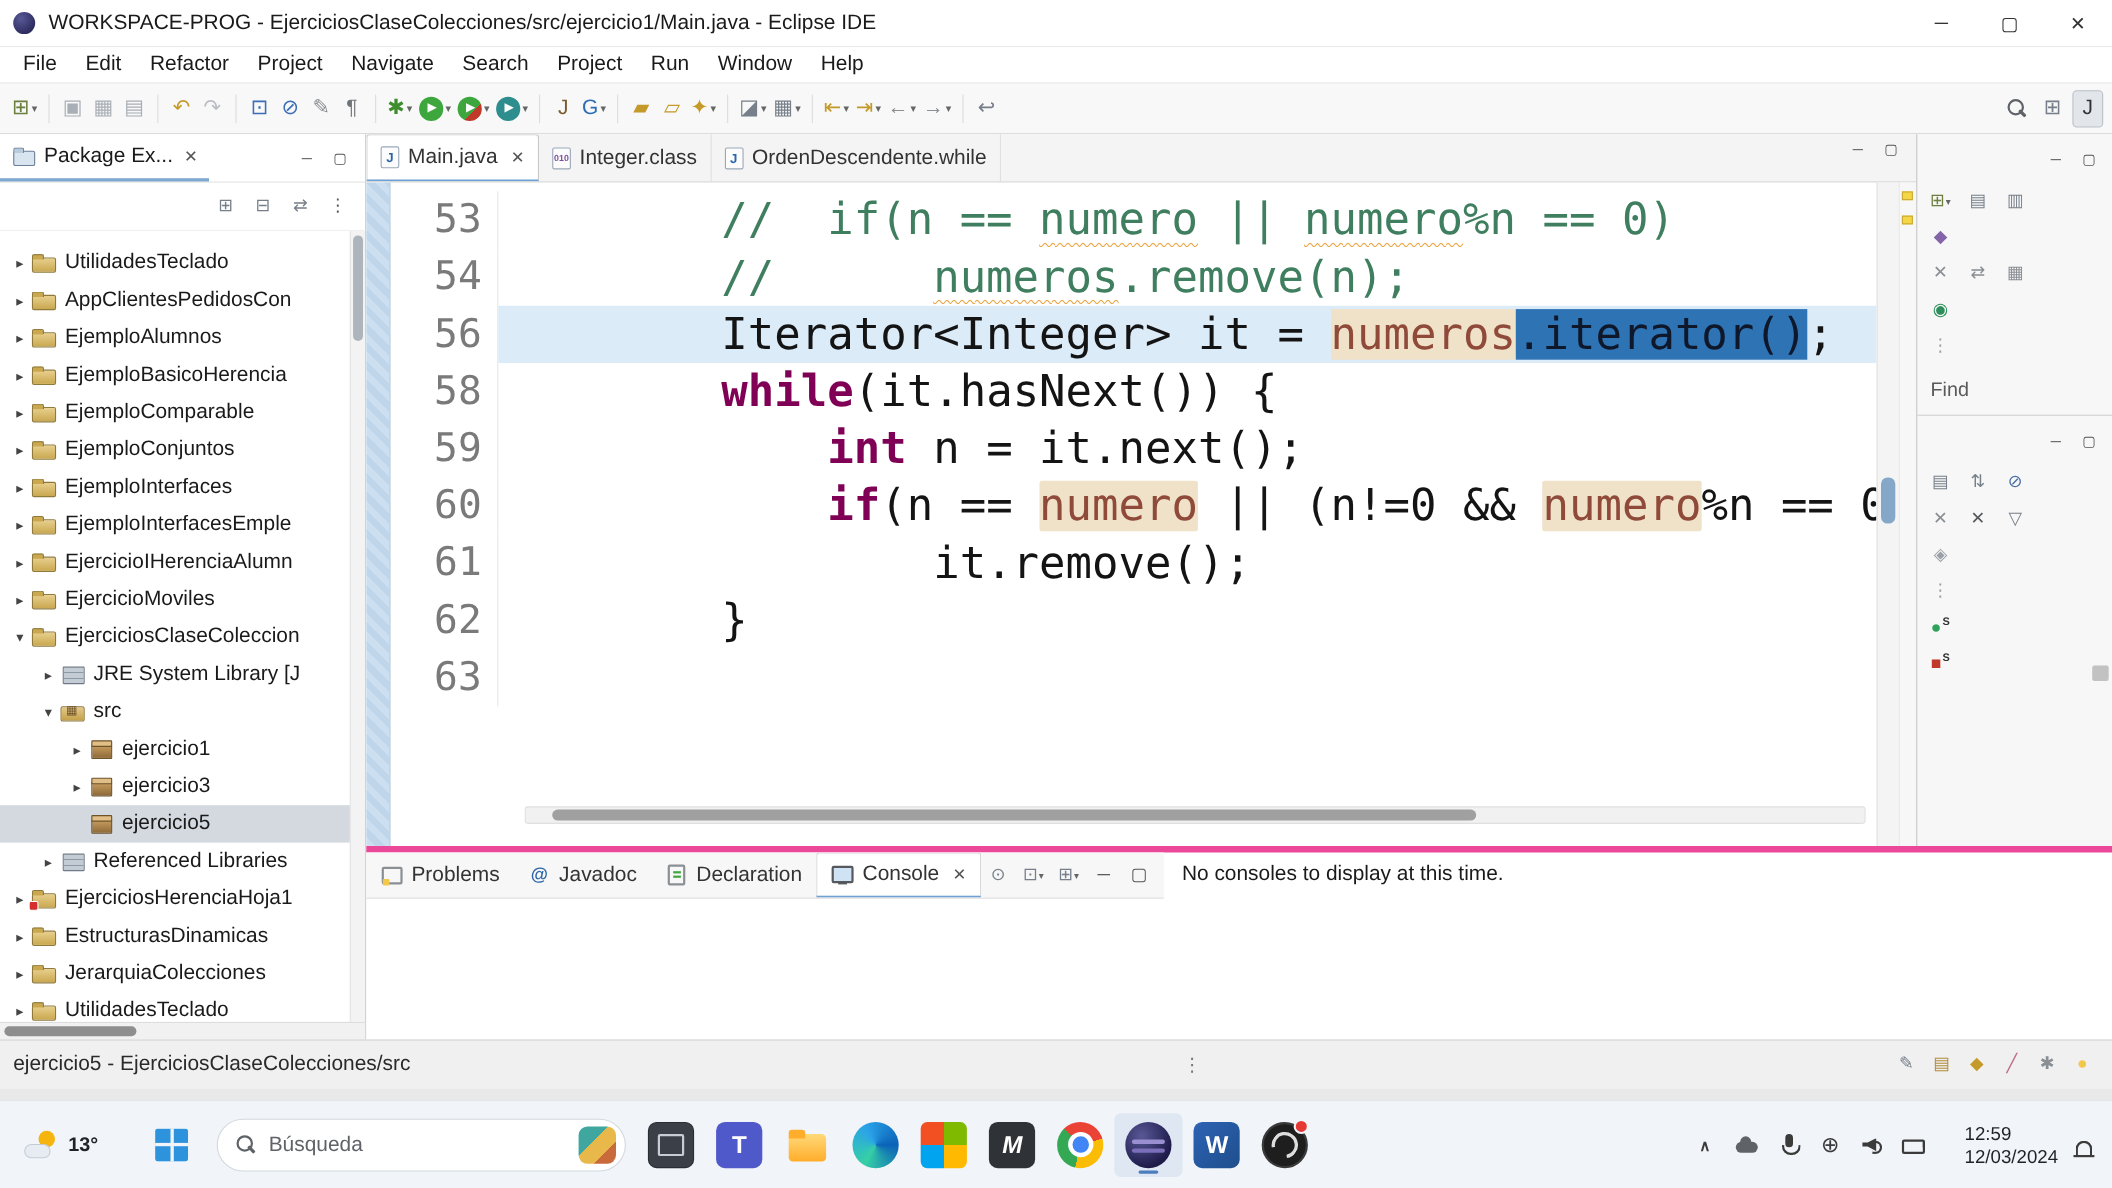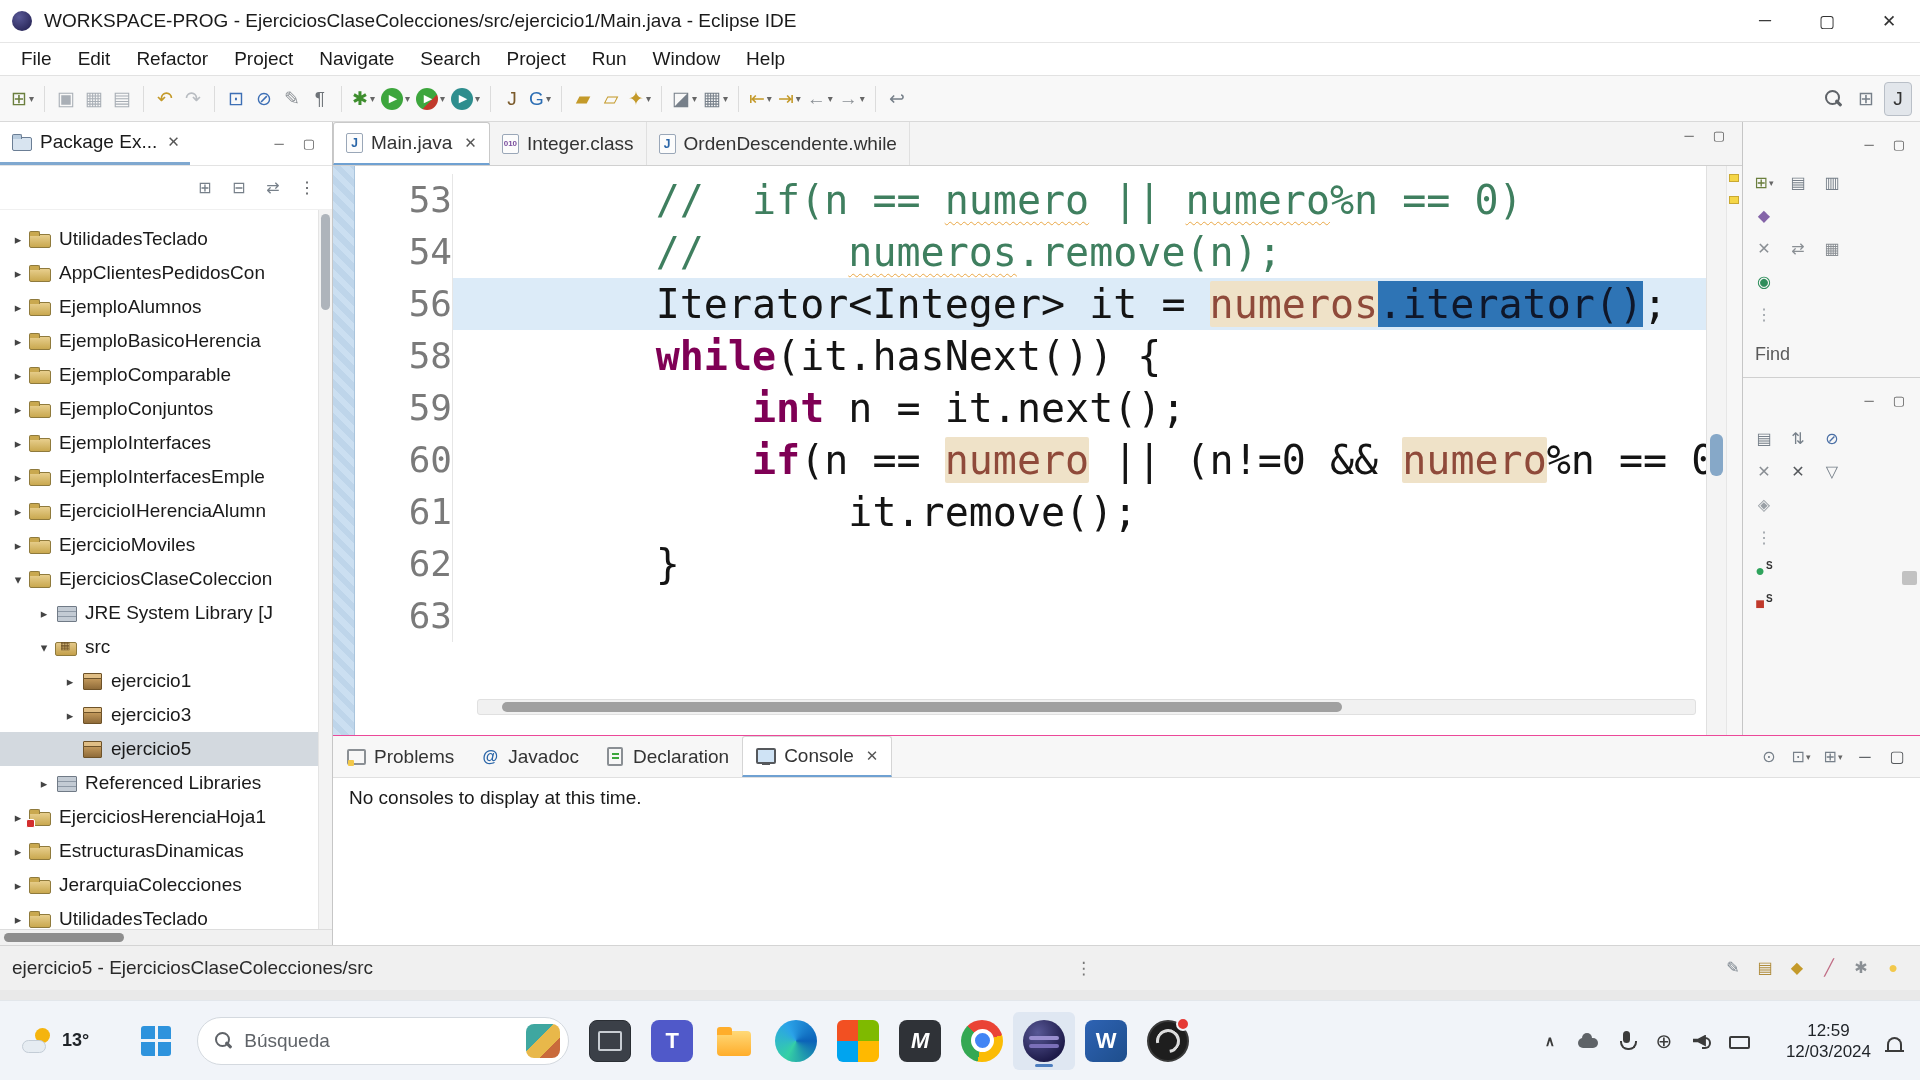--- a/index.html
+++ b/index.html
@@ -81,21 +81,21 @@
   .etab{display:flex;align-items:center;gap:8px;padding:0 12px;font-size:19px;color:#333;border-right:1px solid #E0E0E0;white-space:nowrap}
   .etab.active{background:#FFF;border:1px solid #C9C9C9;border-bottom:2px solid #6FA1D2;border-radius:3px 3px 0 0}
   .fi{width:17px;height:20px;background:#FCFCFC;border:1px solid #9AA7B8;border-radius:2px;display:inline-flex;align-items:center;justify-content:center;flex:none}
   .fi-java-file-icon{font:700 12px "Liberation Sans",sans-serif;color:#2B66A8}
   .fi-class-file-icon{font:700 8px "Liberation Sans",sans-serif;color:#7A4E9E;letter-spacing:0}
   .etab-close{font-size:15px;color:#555;margin-left:4px}
   .editor-area{flex:1;display:flex;min-height:0;position:relative;background:#FFF}
   .anno-bar{width:22px;flex:none;background:repeating-linear-gradient(45deg,#CBDFF1 0 6px,#BED5EA 6px 12px);border-right:1px solid #A9C4DC}
   .code-scroll{flex:1;min-width:0;position:relative;overflow:hidden;padding-top:8px}
   .code-row{display:flex;height:52px;align-items:center}
-  .ln{width:98px;flex:none;text-align:right;font:400 36px/52px "DejaVu Sans Mono",monospace;color:#7A7A7A;border-right:1px solid #E6E6E6;height:52px}
+  .ln{width:98px;flex:none;text-align:right;padding-right:14px;font:400 36px/52px "DejaVu Sans Mono",monospace;color:#7A7A7A;border-right:1px solid #E6E6E6;height:52px}
   .ctext{flex:1;min-width:0;overflow:hidden;white-space:pre;font:400 40px/52px "DejaVu Sans Mono",monospace;color:#141414;padding-left:10px;height:52px}
   .code-row.current .ctext{background:#DCEBF8}
   .tk-cmt{color:#3F7F5F}
   .tk-cmt-sp{color:#3F7F5F;text-decoration:underline wavy rgba(232,163,61,.95) 1px;text-underline-offset:7px}
   .tk-kw{color:#7F0055;font-weight:bold}
   .tk-pln{color:#141414}
   .tk-occ{color:#8F4A3A;background:#EFE2C8;border-radius:2px}
   .tk-sel{color:#0f172a;background:#2E74B5}
   .hscroll{position:absolute;left:122px;right:10px;bottom:20px;height:16px;background:#F1F1F1;border:1px solid #E0E0E0;border-radius:3px}
   .hthumb{position:absolute;left:2%;top:2px;width:69%;height:10px;background:#A0A0A0;border-radius:5px}
@@ -106,21 +106,21 @@
 
   
   .rp-controls{height:44px;display:flex;justify-content:flex-end;align-items:center;gap:4px;padding-right:8px;flex:none}
   .rp-rows{padding:2px 6px;display:flex;flex-direction:column;gap:3px}
   .rp-row{display:flex;gap:4px;align-items:center}
   .rp-find{font-size:18px;color:#5A5A5A;padding:12px 12px 10px}
   .rp-divider{border-top:1px solid #D0D0D0;margin-top:2px}
   .rp-stub{position:absolute;bottom:150px;right:3px;width:15px;height:14px;background:#C2C2C2;border-radius:2px}
 
   
-  .console-panel{height:210px;flex:none;border-top:1px solid #ec4899;background:#FFF;display:flex;flex-direction:column}
+  .console-panel{height:176px;flex:none;border-top:6px solid #ec4899;background:#FFF;display:flex;}
   .console-tabs-row{height:42px;background:#F7F7F7;border-bottom:1px solid #E0E0E0;display:flex;align-items:stretch;flex:none}
   .c-tabs{display:flex;align-items:stretch}
   .c-tab{display:flex;align-items:center;gap:8px;padding:0 13px;font-size:19px;color:#333;white-space:nowrap}
   .c-tab.active{background:#FFF;border:1px solid #D5D5D5;border-bottom:2px solid #6FA1D2;border-radius:3px 3px 0 0}
   .tabicon{width:20px;height:18px;position:relative;flex:none;display:inline-flex;align-items:center;justify-content:center}
   .ti-problems-icon::before{content:"";width:15px;height:12px;border:2px solid #8A8F94;border-radius:2px}
   .ti-problems-icon::after{content:"";position:absolute;width:6px;height:6px;background:#F2C84B;border-radius:1px;bottom:0;left:2px}
   .ti-javadoc-icon::before{content:"@";font:700 16px "Liberation Sans",sans-serif;color:#2B66A8}
   .ti-declaration-icon::before{content:"";width:12px;height:15px;border:2px solid #8A8F94;border-radius:2px}
   .ti-declaration-icon::after{content:"";position:absolute;width:7px;height:2px;background:#3DA63D;box-shadow:0 4px 0 #3DA63D;top:5px;left:7px}
@@ -175,21 +175,21 @@
   .tr-tray-chevron-icon::before{content:"∧";font-size:14px;font-weight:700;color:#3B3B3B}
   .tr-tray-cloud-icon::before{content:"";width:20px;height:10px;background:#5F6368;border-radius:6px;position:absolute;bottom:11px;left:8px}
   .tr-tray-cloud-icon::after{content:"";width:10px;height:10px;background:#5F6368;border-radius:50%;position:absolute;bottom:16px;left:12px}
   .tr-tray-mic-icon::before{content:"";width:7px;height:12px;background:#3B3B3B;border-radius:4px;position:absolute;top:8px;left:15px}
   .tr-tray-mic-icon::after{content:"";width:13px;height:7px;border:2px solid #3B3B3B;border-top:none;border-radius:0 0 8px 8px;position:absolute;top:18px;left:12px}
   .tr-tray-globe-icon::before{content:"⊕";font-size:20px;color:#3B3B3B}
   .tr-tray-volume-icon::before{content:"";width:13px;height:12px;background:#3B3B3B;clip-path:polygon(0 35%,38% 35%,100% 0,100% 100%,38% 65%,0 65%);position:absolute;left:9px;top:12px}
   .tr-tray-volume-icon::after{content:"";width:7px;height:8px;border:2px solid #3B3B3B;border-left:none;border-radius:0 8px 8px 0;position:absolute;right:9px;top:14px}
   .tr-tray-battery-icon::before{content:"";width:17px;height:9px;border:2px solid #3B3B3B;border-radius:2px;position:absolute;top:13px;left:7px}
   .tr-tray-battery-icon::after{content:"";width:2px;height:5px;background:#3B3B3B;position:absolute;top:15px;right:8px}
-  .clock{text-align:center;font-size:17px;color:#1F2328;line-height:21px;margin-left:28px;flex:none}
+  .clock{text-align:left;font-size:17px;color:#1F2328;line-height:21px;margin-left:28px;flex:none}
   .bell{width:15px;height:13px;border:2px solid #3B3B3B;border-bottom:none;border-radius:8px 8px 0 0;position:relative;margin:6px 6px 0 16px;flex:none}
   .bell::after{content:"";position:absolute;left:-4px;bottom:-2px;width:19px;height:2px;background:#3B3B3B}
 </style>
 </head>
 <body>
 
 <div class="window">
 
   <div class="titlebar">
     <span class="tb-appicon"></span>

